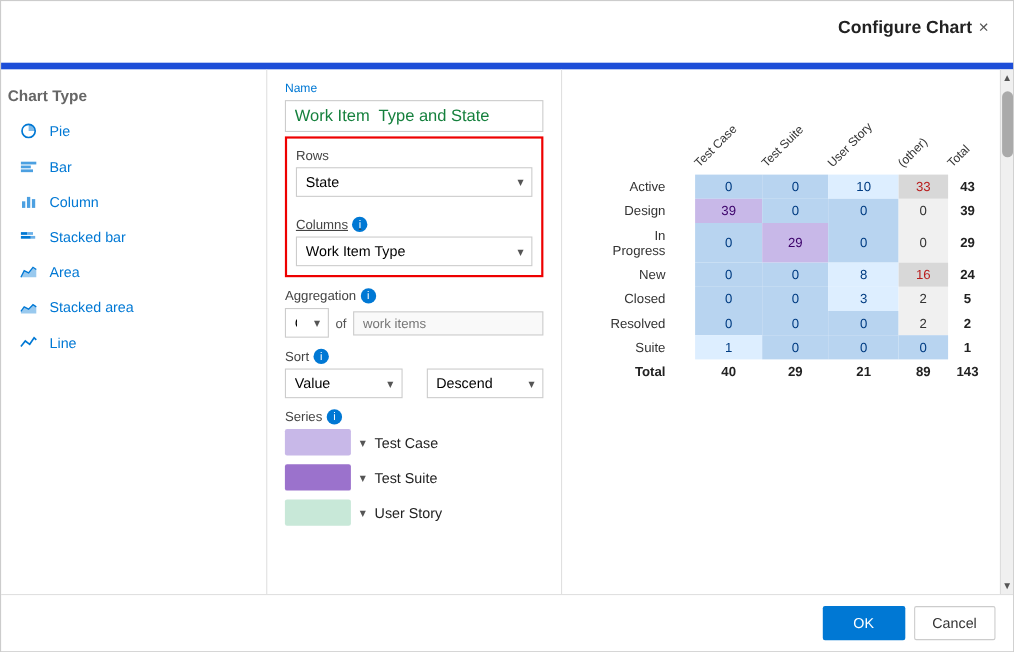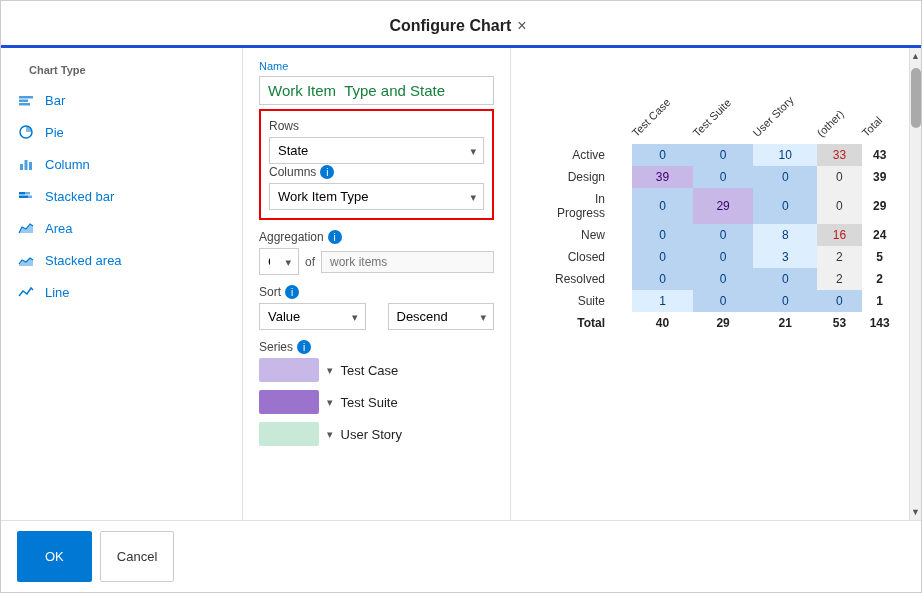--- a/index.html
+++ b/index.html
@@ -18,23 +18,23 @@
       background: #fff;
       border: 1px solid #ccc;
       box-shadow: 0 4px 20px rgba(0,0,0,0.2);
       display: flex;
       flex-direction: column;
       position: relative;
     }
     .dialog-header {
       display: flex;
       align-items: center;
-      justify-content: center;
-      padding: 14px 16px 8px 16px;
-      border-bottom: 3px solid #1d4ed8;
+      justify-content: flex-end;
+      padding: 14px 16px 20px 16px;
+      border-bottom: 6px solid #1d4ed8;
     }
     .dialog-title {
       font-size: 16px;
       font-weight: 600;
       color: #222;
     }
     .close-btn {
       cursor: pointer;
       font-size: 16px;
       color: #555;
@@ -48,23 +48,23 @@
       overflow: hidden;
     }
     
     .sidebar {
       width: 242px;
       border-right: 1px solid #e0e0e0;
       padding: 12px 0;
       flex-shrink: 0;
     }
     .sidebar-label {
-      font-size: 11px;
+      font-size: 14px;
       color: #666;
-      padding: 4px 16px 8px 28px;
+      padding: 4px 16px 8px 6px;
       font-weight: 600;
     }
     .sidebar-item {
       display: flex;
       align-items: center;
       padding: 7px 16px;
       cursor: pointer;
       color: #0078d4;
       gap: 10px;
     }
@@ -286,39 +286,39 @@
     .scroll-thumb {
       width: 10px;
       height: 60px;
       background: #aaa;
       border-radius: 5px;
       margin-top: 4px;
     }
     
     .dialog-footer {
       display: flex;
-      justify-content: flex-start;
+      justify-content: flex-end;
       padding: 10px 16px;
       border-top: 1px solid #e0e0e0;
       gap: 8px;
     }
     .btn-ok {
       background: #0078d4;
       color: #fff;
       border: none;
       padding: 7px 28px;
       font-size: 13px;
       cursor: pointer;
       border-radius: 2px;
     }
     .btn-cancel {
       background: #fff;
       color: #333;
       border: 1px solid #ccc;
-      padding: 17px 16px;
+      padding: 7px 16px;
       font-size: 13px;
       cursor: pointer;
       border-radius: 2px;
     }
     .right-content {
       display: flex;
       flex: 1;
       overflow: hidden;
     }
   </style>
@@ -329,40 +329,40 @@
 
   <div class="dialog-header">
     <span class="dialog-title">Configure Chart</span>
     <button class="close-btn">×</button>
   </div>
 
   <div class="dialog-body">
 
     <div class="sidebar">
       <div class="sidebar-label">Chart Type</div>
+
+      <div class="sidebar-item">
+        <span class="icon">
+          <svg width="16" height="16" viewBox="0 0 16 16">
+              <circle cx="8" cy="8" r="6" fill="none" stroke="#0078d4" stroke-width="1.5"></circle>
+              <path d="M8 8 L8 2 A6 6 0 0 1 14 8 Z" fill="#0078d4" opacity="0.5"></path>
+            </svg>
+        </span>
+        <span class="item-label">Pie</span>
+      </div>
 
       <div class="sidebar-item">
         <span class="icon">
           <svg width="16" height="16" viewBox="0 0 16 16">
               <rect x="1" y="4" width="14" height="2.5" fill="#0078d4" opacity="0.7"></rect>
               <rect x="1" y="7.5" width="9" height="2.5" fill="#0078d4" opacity="0.7"></rect>
               <rect x="1" y="11" width="11" height="2.5" fill="#0078d4" opacity="0.7"></rect>
             </svg>
         </span>
         <span class="item-label">Bar</span>
-      </div>
-
-      <div class="sidebar-item">
-        <span class="icon">
-          <svg width="16" height="16" viewBox="0 0 16 16">
-              <circle cx="8" cy="8" r="6" fill="none" stroke="#0078d4" stroke-width="1.5"></circle>
-              <path d="M8 8 L8 2 A6 6 0 0 1 14 8 Z" fill="#0078d4" opacity="0.5"></path>
-            </svg>
-        </span>
-        <span class="item-label">Pie</span>
       </div>
 
       <div class="sidebar-item">
         <span class="icon">
           <svg width="16" height="16" viewBox="0 0 16 16">
               <rect x="2" y="8" width="3" height="6" fill="#0078d4" opacity="0.7"></rect>
               <rect x="6.5" y="4" width="3" height="10" fill="#0078d4" opacity="0.7"></rect>
               <rect x="11" y="6" width="3" height="8" fill="#0078d4" opacity="0.7"></rect>
             </svg>
         </span>
@@ -422,21 +422,21 @@
           <span>Rows</span>
         </div>
         <div class="select-wrap">
           <select>
             <option>State</option>
             <option>Work Item Type</option>
           </select>
           <span class="select-arrow">▾</span>
         </div>
 
-        <div class="section-label" style="margin-top:1px;">
+        <div class="section-label" style="margin-top:18px;text-decoration:underline;">
           <span>Columns</span>
           <span class="info-icon">i</span>
         </div>
         <div class="select-wrap">
           <select>
             <option>Work Item Type</option>
             <option>State</option>
           </select>
           <span class="select-arrow">▾</span>
         </div>
@@ -586,21 +586,21 @@
               <td class="cell-value cell-blue">0</td>
               <td class="cell-value cell-blue">0</td>
               <td class="cell-value total-col">1</td>
             </tr>
 
             <tr class="total-row">
               <td class="row-label">Total</td>
               <td class="cell-value">40</td>
               <td class="cell-value">29</td>
               <td class="cell-value">21</td>
-              <td class="cell-value">53</td>
+              <td class="cell-value">89</td>
               <td class="cell-value">143</td>
             </tr>
           </tbody>
         </table>
       </div>
 
       <div class="scroll-bar-container">
         <div class="scroll-up">▲</div>
         <div class="scroll-thumb"></div>
         <div style="flex:1;"></div>

